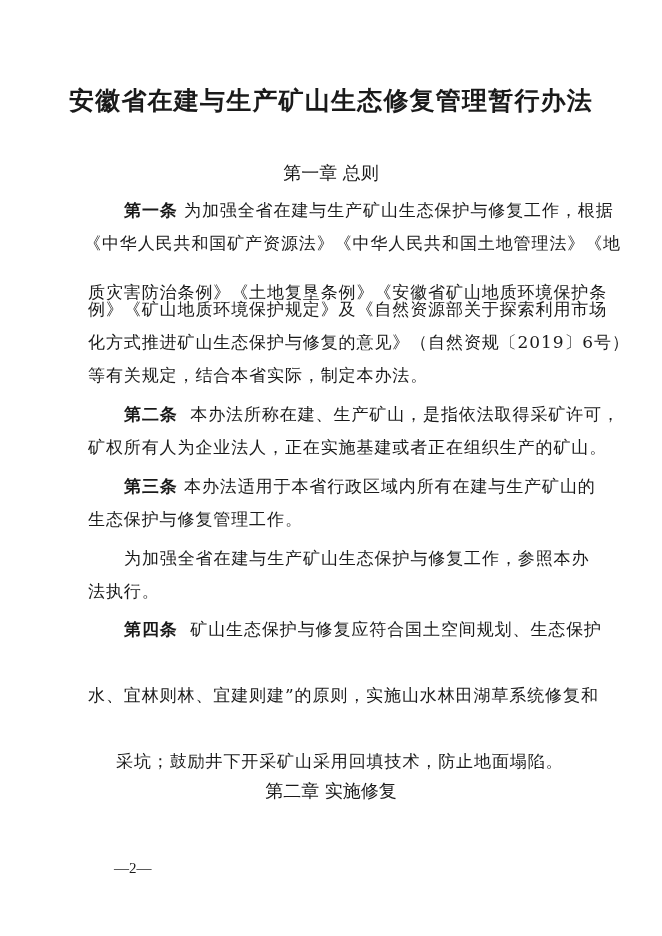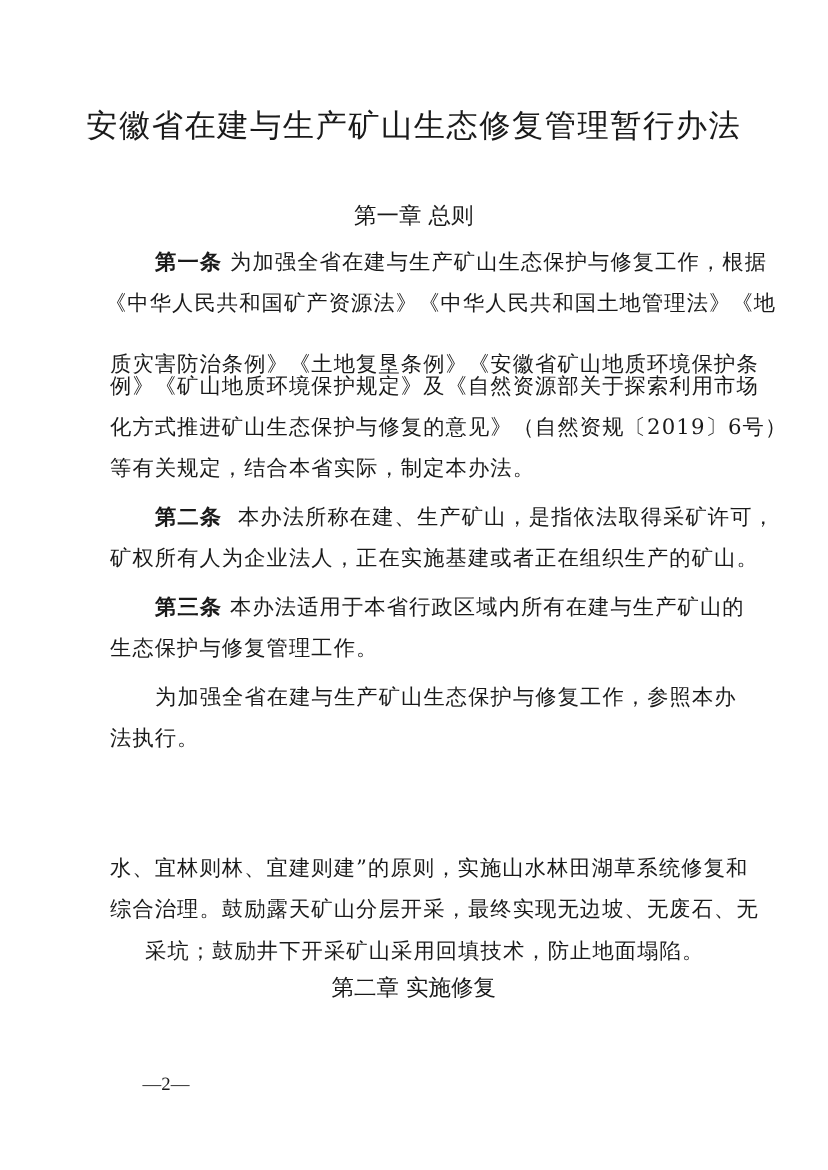--- a/index.html
+++ b/index.html
@@ -1,20 +1,20 @@
 <!DOCTYPE html>
 <html><head>
 <meta charset="utf-8">
 <style>
   html, body { margin: 0; padding: 0; background: #ffffff; }
   body { width: 662px; height: 936px; position: relative; overflow: hidden; color: #1a1a1a;
          font-family: "DejaVu Serif", "Liberation Serif", serif; }
   .page { position: absolute; left: 0; top: 0; width: 662px; height: 936px; background: #fff; }
   .title { position: absolute; left: 0; width: 662px; top: 84px; text-align: center;
-           font-size: 25px; letter-spacing: 1.2px; font-weight: normal; line-height: 34px; }
+           font-size: 25px; letter-spacing: 1.2px; font-weight: bold; line-height: 34px; }
   .chapter { position: absolute; left: 0; width: 662px; text-align: center;
              font-family: "DejaVu Sans", "Liberation Sans", sans-serif; font-size: 18px; line-height: 26px; }
   .line { position: absolute; left: 88px; width: 500px; white-space: nowrap;
           font-size: 17px; line-height: 24px; letter-spacing: 0.9px; }
   .line.indent { left: 124px; }
   .bold { font-weight: bold; font-family: "DejaVu Serif", serif; }
   .page-num { position: absolute; left: 114px; top: 858px; font-size: 15px;
               font-family: "Liberation Serif", serif; line-height: 20px; }
 </style>
 </head>
@@ -43,20 +43,23 @@
   <div class="line" style="top:435px;">矿权所有人为企业法人，正在实施基建或者正在组织生产的矿山。</div>
 
   <div class="line indent" style="top:474px;">
     <span class="bold">第三条</span>
     <span>本办法适用于本省行政区域内所有在建与生产矿山的</span>
   </div>
   <div class="line" style="top:507px;">生态保护与修复管理工作。</div>
   <div class="line indent" style="top:546px;">为加强全省在建与生产矿山生态保护与修复工作，参照本办</div>
   <div class="line" style="top:579px;">法执行。</div>
 
+  <div class="line indent" style="top:617px;">
+    <span class="bold">第四条</span>&nbsp;
+    <span>矿山生态保护与修复应符合国土空间规划、生态保护</span>
+  </div>
   <div class="line" style="top:683px;">水、宜林则林、宜建则建”的原则，实施山水林田湖草系统修复和</div>
-  <div class="line" style="top:716px;">综合治理。鼓励露天矿山分层开采，最终实现无边坡、无废石、无</div>
   <div class="line" style="top:749px;margin-left:28px;">采坑；鼓励井下开采矿山采用回填技术，防止地面塌陷。</div>
 
   <div class="chapter" style="top:778px;">第二章 实施修复</div>
 
   <div class="page-num">—2—</div>
 </div>
 
 </body></html>

